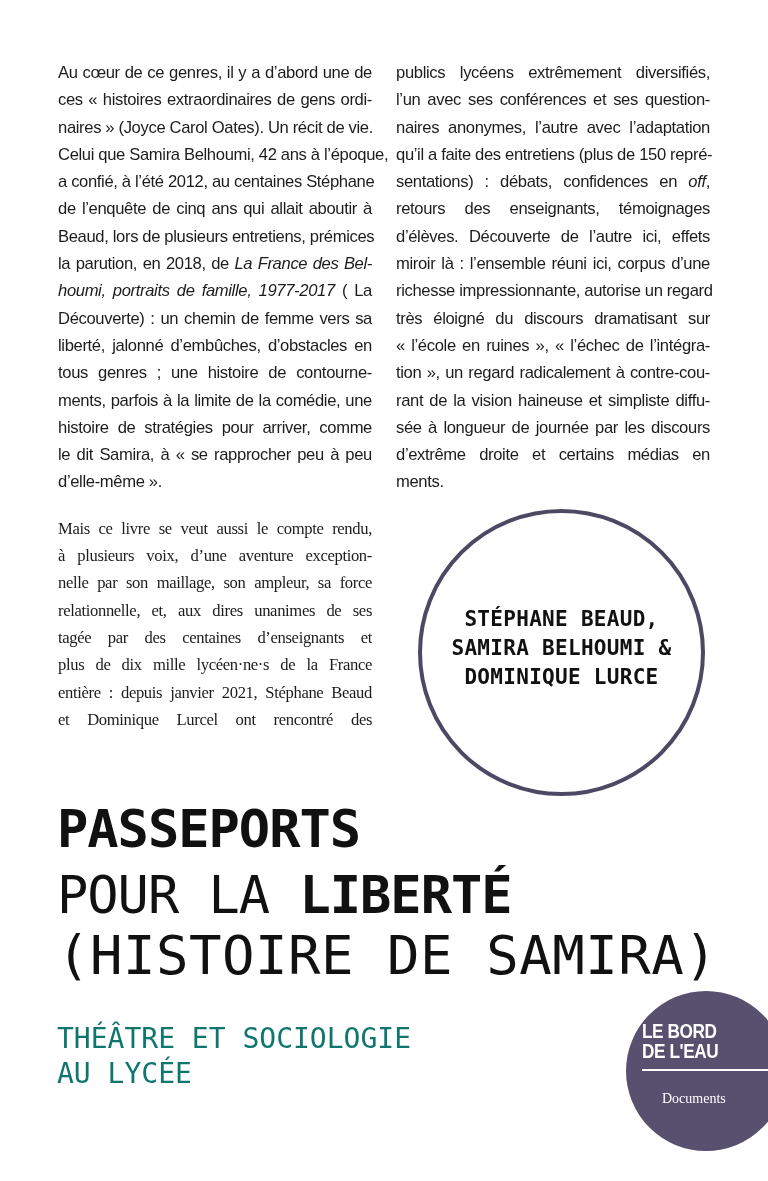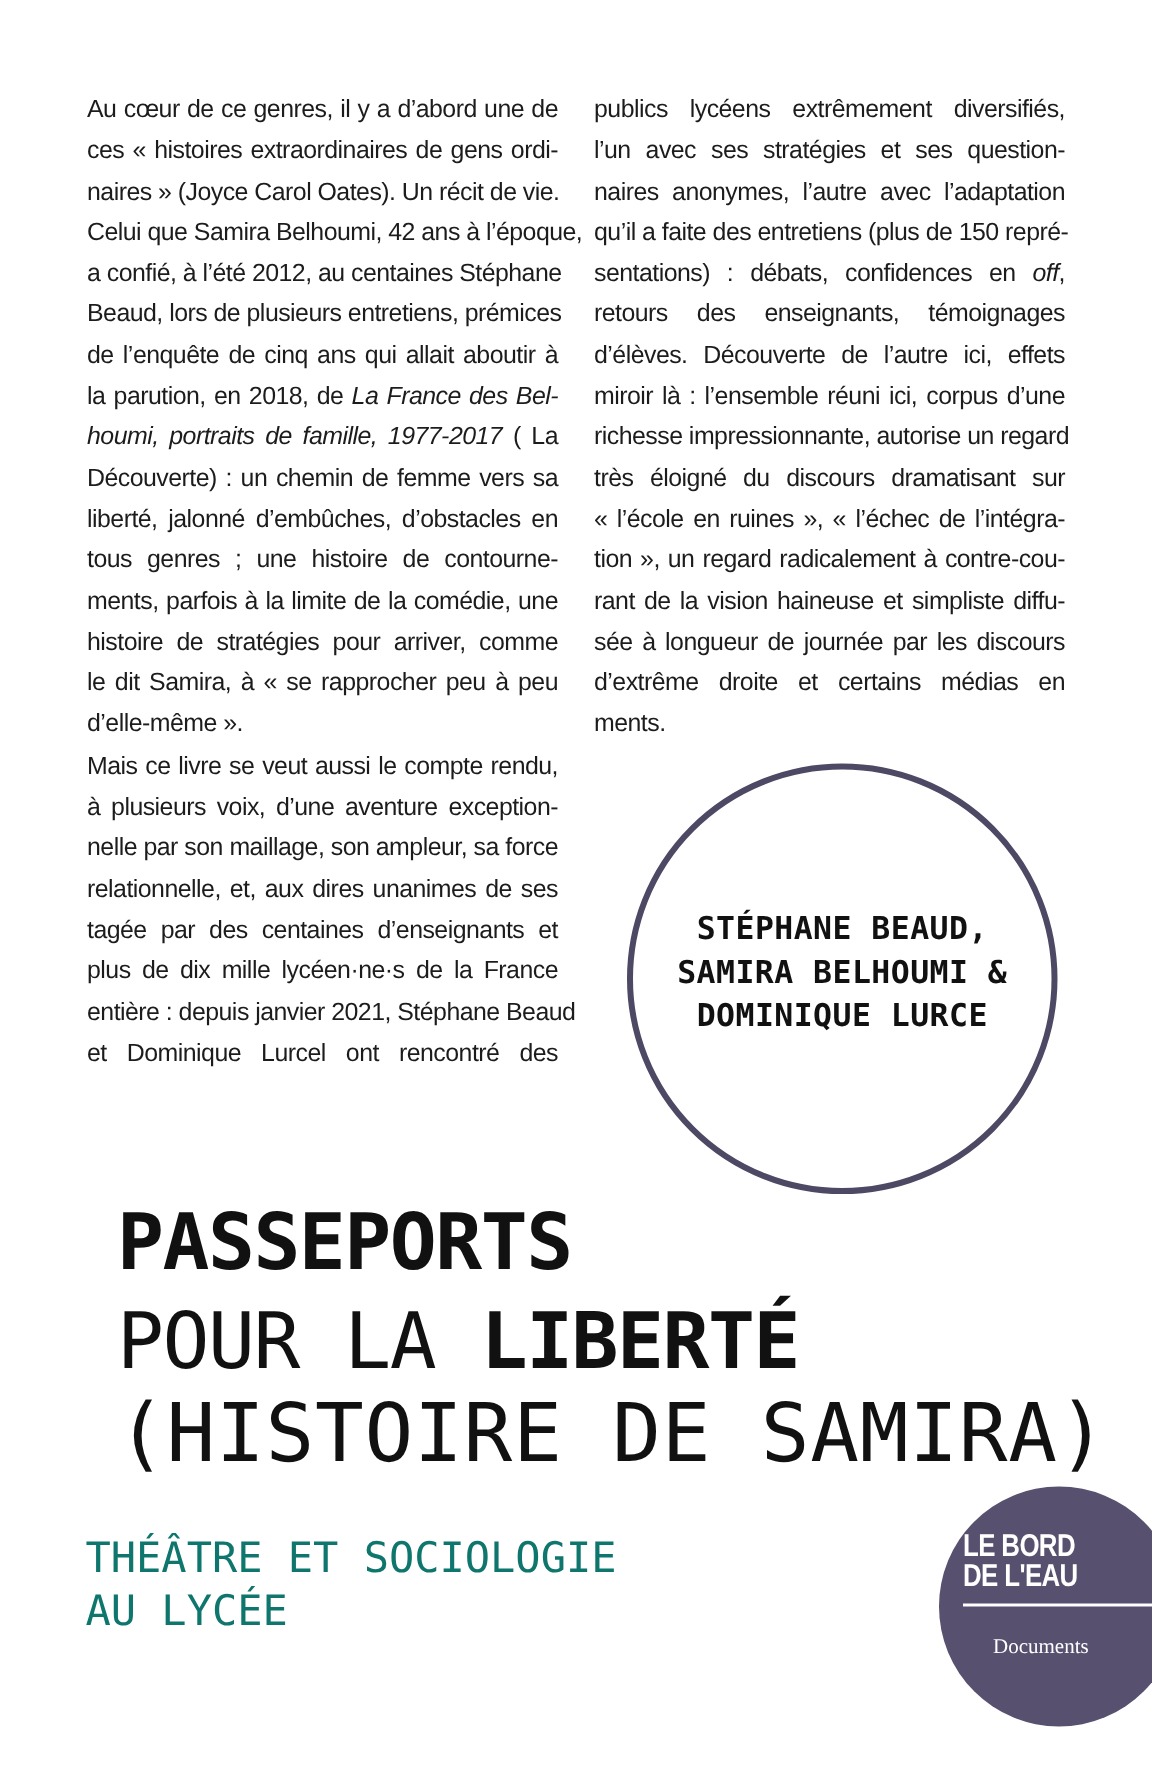--- a/index.html
+++ b/index.html
@@ -11,21 +11,21 @@
       width: 314px;
       font-family: "Liberation Sans", sans-serif;
       font-size: 16.6px;
       line-height: 27.3px;
       color: #1c1c1c;
       letter-spacing: -0.35px;
     }
     .col p { text-align: justify; text-align-last: left; }
     .col-left { left: 58px; top: 59px; }
     .col-right { left: 396px; top: 59px; }
-    .col-left p.p2 { margin-top: 1px; }
+    .col-left p.p2 { margin-top: 19px; font-family: Liberation Serif, serif; }
     .line { display: block; white-space: nowrap; text-align: justify; text-align-last: justify; }
     .line.last { text-align-last: left; }
     em { font-style: italic; }
 
     .author-circle {
       position: absolute;
       left: 418px; top: 509px;
       width: 287px; height: 287px;
       border: 4px solid #4d4863;
       border-radius: 50%;
@@ -44,21 +44,20 @@
     .authors { margin-top: -8px; text-align: center; }
 
     .title-block { position: absolute; left: 57px; top: 796px; }
     .title-line {
       font-family: "DejaVu Sans Mono", "Liberation Mono", monospace;
       font-size: 52px;
       line-height: 66px;
       color: #111;
       white-space: nowrap;
       letter-spacing: -1px;
-      margin-left: 21px;
     }
     .title-line .bold { font-weight: bold; }
     .t1 { font-weight: bold; }
     .t3 { font-size: 54px; line-height: 52px; margin-top: 2px; letter-spacing: 0.5px; }
 
     .subtitle-block { position: absolute; left: 57px; top: 1021px; }
     .sub-line {
       font-family: "DejaVu Sans Mono", "Liberation Mono", monospace;
       font-size: 28px;
       line-height: 35px;
@@ -108,22 +107,22 @@
 
 <div>
 
   <div class="col col-left">
     <p class="p1">
       <span class="line">Au cœur de ce genres, il y a d’abord une de</span>
       <span class="line">ces « histoires extraordinaires de gens ordi-</span>
       <span class="line">naires » (Joyce Carol Oates). Un récit de vie.</span>
       <span class="line">Celui que Samira Belhoumi, 42 ans à l’époque,</span>
       <span class="line">a confié, à l’été 2012, au centaines Stéphane</span>
+      <span class="line">de l’enquête de cinq ans qui allait aboutir à</span>
       <span class="line">Beaud, lors de plusieurs entretiens, prémices</span>
-      <span class="line">de l’enquête de cinq ans qui allait aboutir à</span>
       <span class="line"><span>la parution, en 2018, de </span><em>La France des Bel-</em></span>
       <span class="line"><em>houmi, portraits de famille, 1977-2017</em><span> ( La</span></span>
       <span class="line">Découverte) : un chemin de femme vers sa</span>
       <span class="line">liberté, jalonné d’embûches, d’obstacles en</span>
       <span class="line">tous genres ; une histoire de contourne-</span>
       <span class="line">ments, parfois à la limite de la comédie, une</span>
       <span class="line">histoire de stratégies pour arriver, comme</span>
       <span class="line">le dit Samira, à « se rapprocher peu à peu</span>
       <span class="line last">d’elle-même ».</span>
     </p>
@@ -135,21 +134,21 @@
       <span class="line">tagée par des centaines d’enseignants et</span>
       <span class="line">plus de dix mille lycéen·ne·s de la France</span>
       <span class="line">entière : depuis janvier 2021, Stéphane Beaud</span>
       <span class="line">et Dominique Lurcel ont rencontré des</span>
     </p>
   </div>
 
   <div class="col col-right">
     <p>
       <span class="line">publics lycéens extrêmement diversifiés,</span>
-      <span class="line">l’un avec ses stratégies et ses question-</span>
+      <span class="line">l’un avec ses conférences et ses question-</span>
       <span class="line">naires anonymes, l’autre avec l’adaptation</span>
       <span class="line">qu’il a faite des entretiens (plus de 150 repré-</span>
       <span class="line"><span>sentations) : débats, confidences en </span><em>off</em><span>,</span></span>
       <span class="line">retours des enseignants, témoignages</span>
       <span class="line">d’élèves. Découverte de l’autre ici, effets</span>
       <span class="line">miroir là : l’ensemble réuni ici, corpus d’une</span>
       <span class="line">richesse impressionnante, autorise un regard</span>
       <span class="line">très éloigné du discours dramatisant sur</span>
       <span class="line">« l’école en ruines », « l’échec de l’intégra-</span>
       <span class="line">tion », un regard radicalement à contre-cou-</span>

